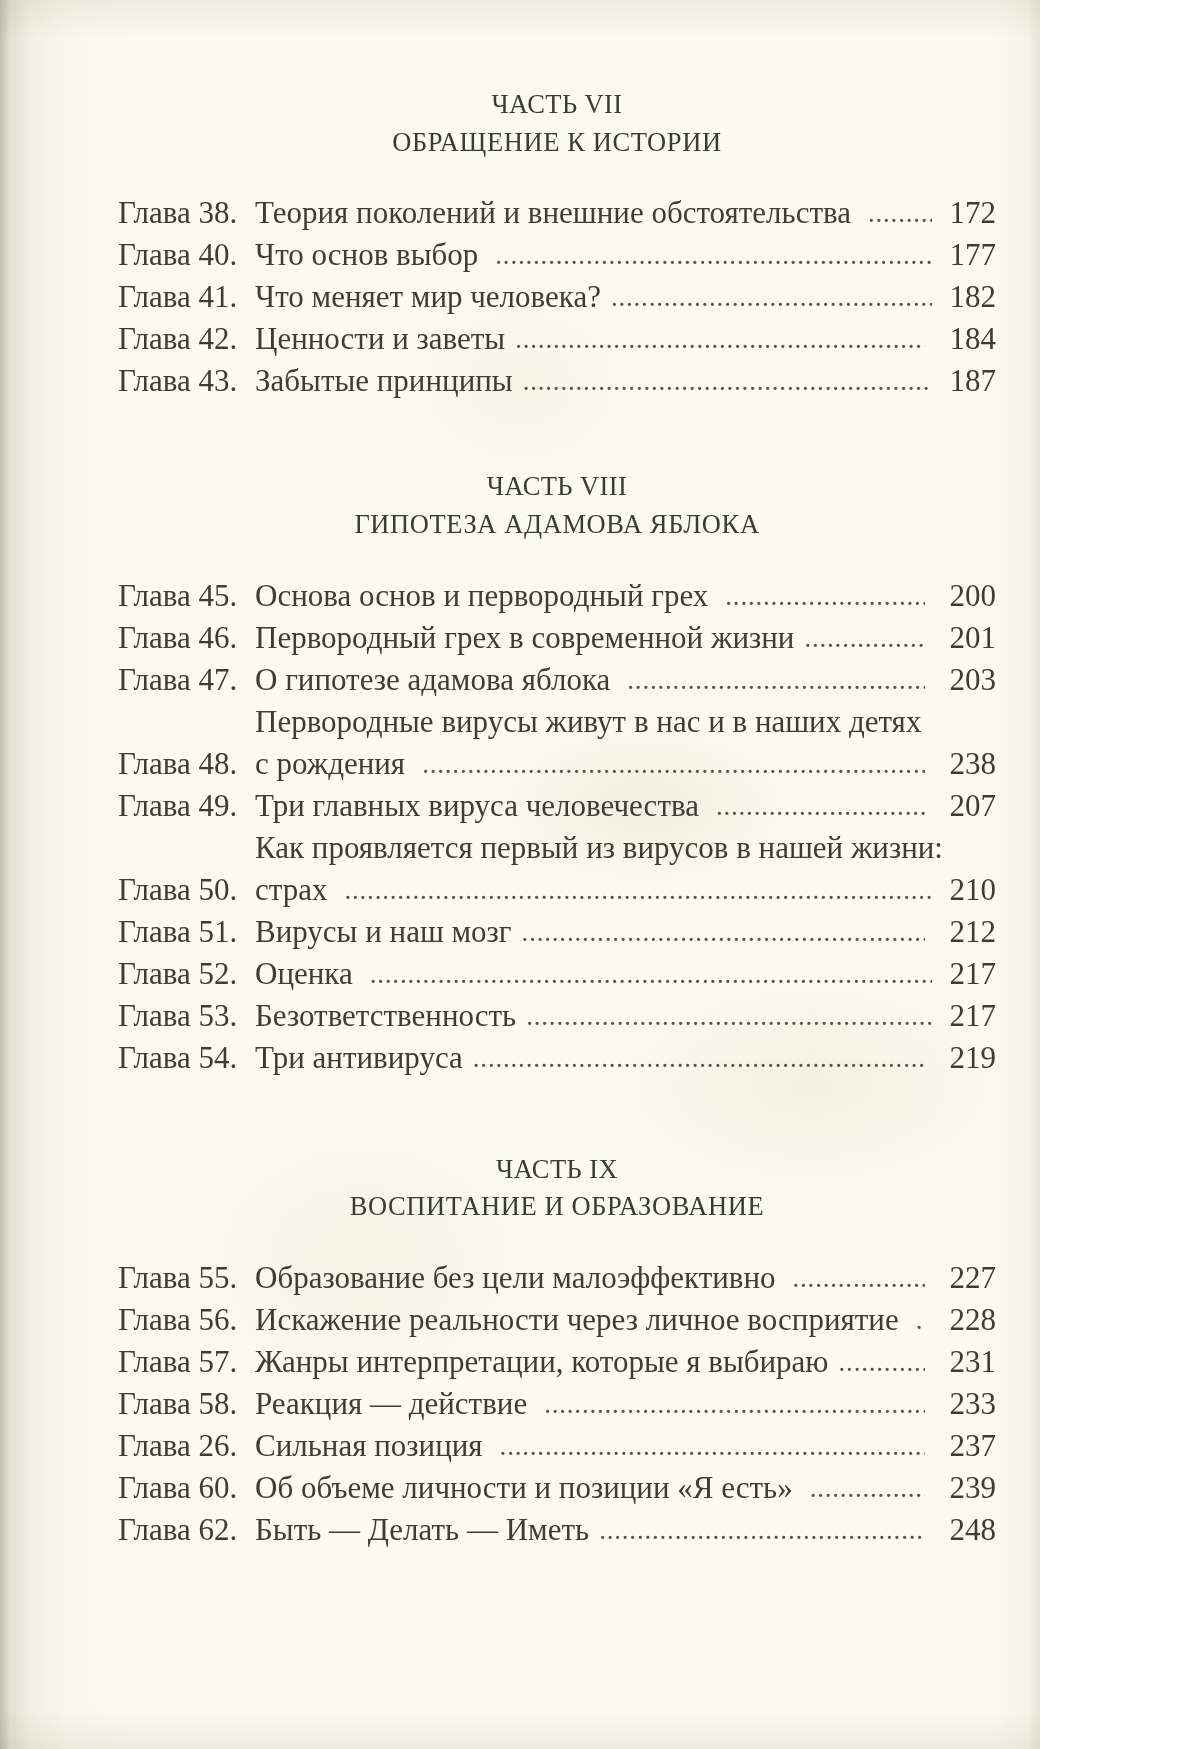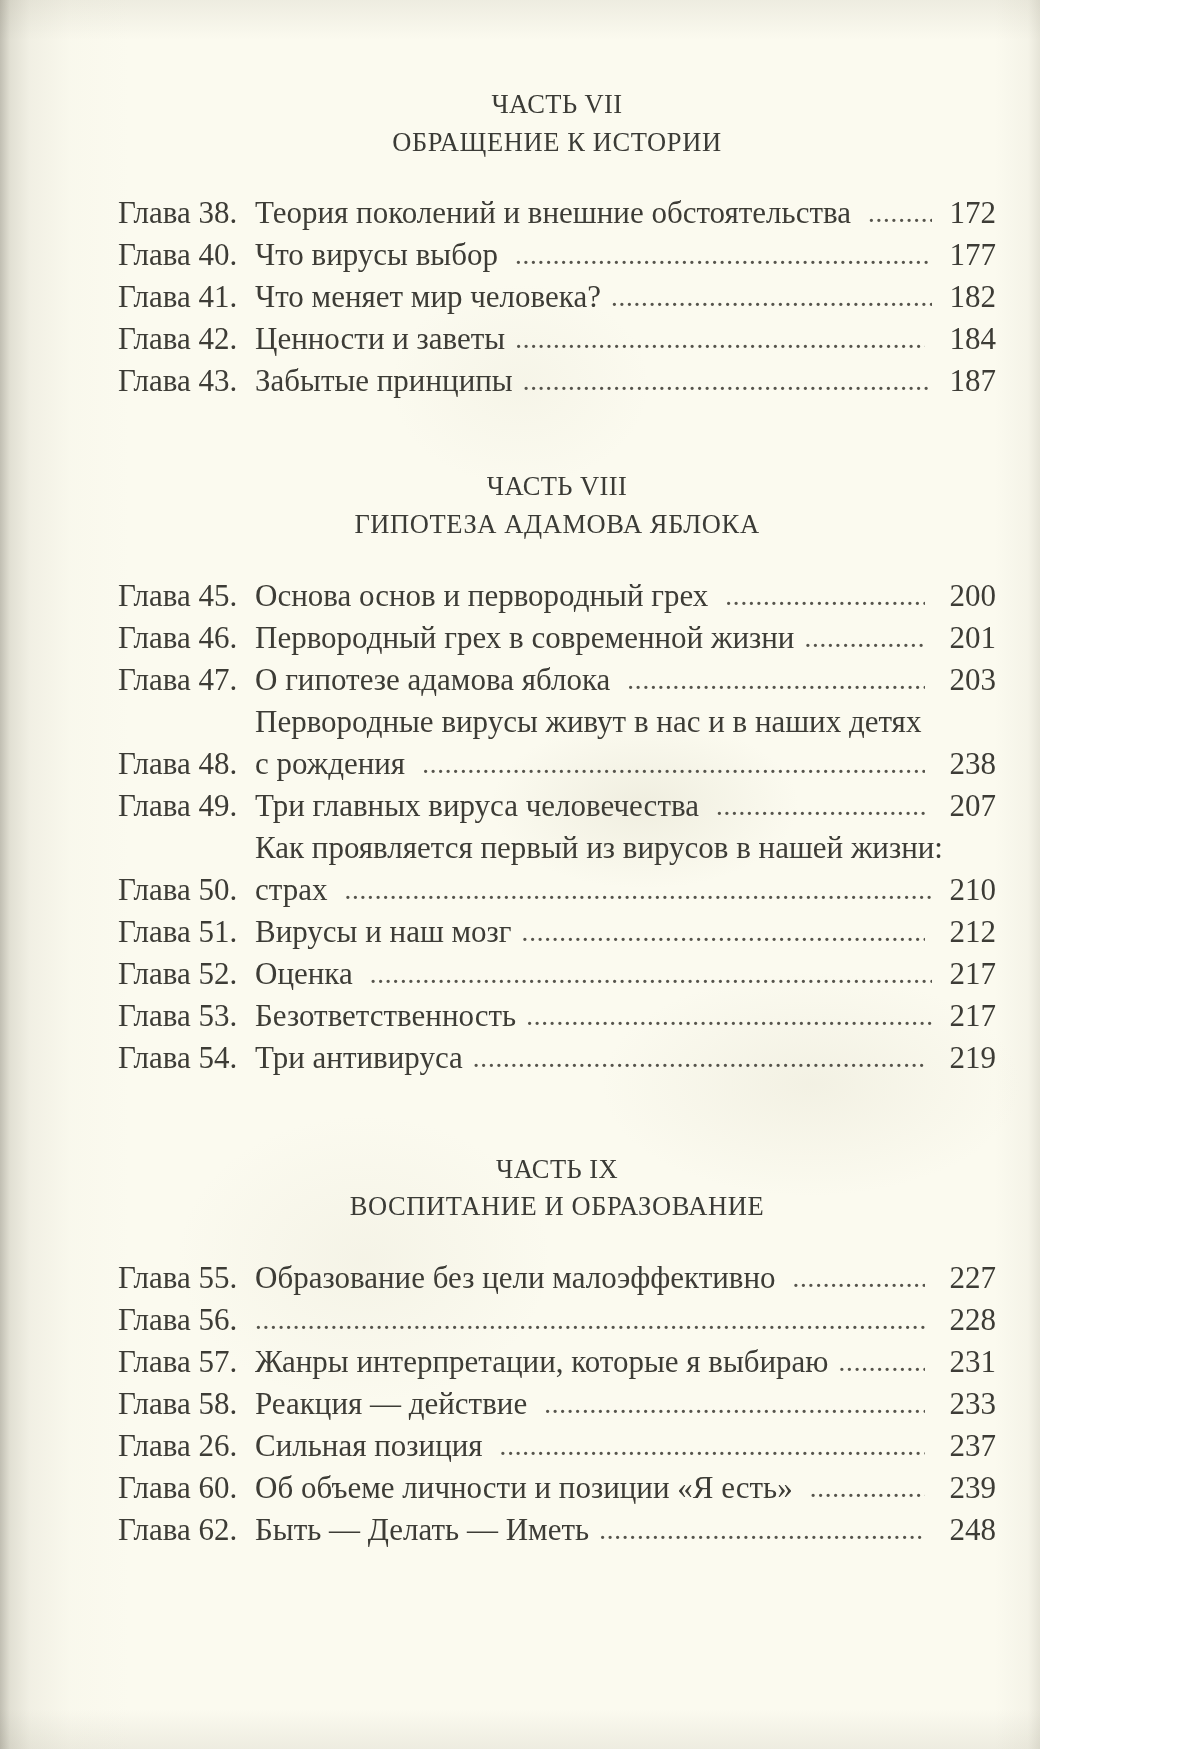--- a/index.html
+++ b/index.html
@@ -179,21 +179,21 @@
             <span class="entry-title spaced">Теория поколений и внешние обстоятельства</span>
             <span class="leader"></span>
             <span class="page-num">172</span>
           </span>
         </span>
       </li>
       <li class="toc-entry">
         <span class="chapter-label">Глава 40.</span>
         <span class="entry-body">
           <span class="entry-line">
-            <span class="entry-title spaced">Что вирусы выбор</span>
+            <span class="entry-title spaced">Что основ выбор</span>
             <span class="leader"></span>
             <span class="page-num">177</span>
           </span>
         </span>
       </li>
       <li class="toc-entry">
         <span class="chapter-label">Глава 41.</span>
         <span class="entry-body">
           <span class="entry-line">
             <span class="entry-title tight">Что меняет мир человека?</span>
@@ -357,20 +357,21 @@
             <span class="entry-title spaced">Образование без цели малоэффективно</span>
             <span class="leader"></span>
             <span class="page-num gap">227</span>
           </span>
         </span>
       </li>
       <li class="toc-entry">
         <span class="chapter-label">Глава 56.</span>
         <span class="entry-body">
           <span class="entry-line">
+            <span class="entry-title spaced">Искажение реальности через личное восприятие</span>
             <span class="leader"></span>
             <span class="page-num gap">228</span>
           </span>
         </span>
       </li>
       <li class="toc-entry">
         <span class="chapter-label">Глава 57.</span>
         <span class="entry-body">
           <span class="entry-line">
             <span class="entry-title tight">Жанры интерпретации, которые я выбираю</span>

